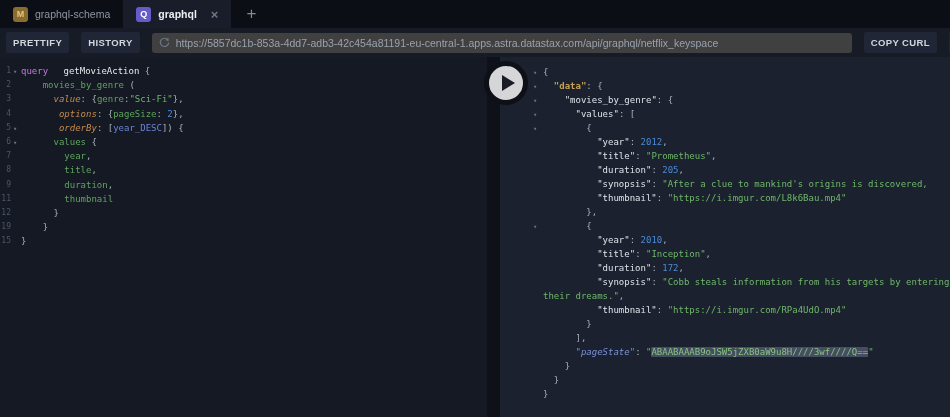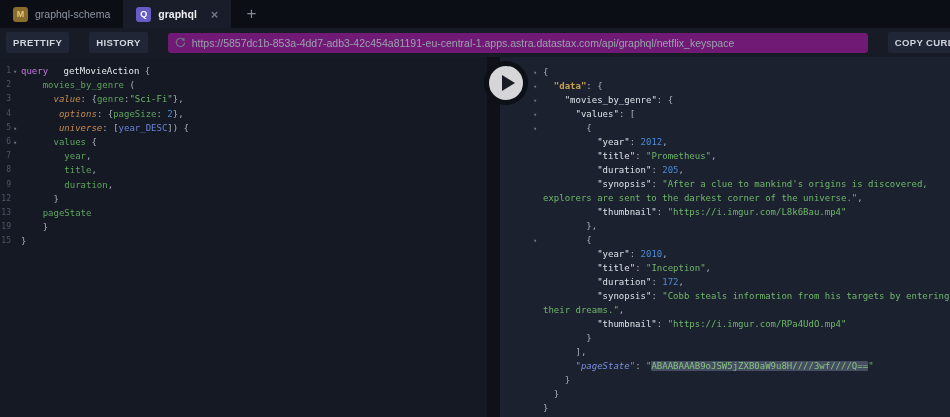--- a/index.html
+++ b/index.html
@@ -8,23 +8,23 @@
 
   
   .tabbar { height:28px; display:flex; align-items:stretch; background:#0b0e14; }
   .tab { display:flex; align-items:center; gap:7px; padding:0 13px; font-size:10.5px; color:#8e96a3; cursor:pointer; }
   .tab.active { background:#181d29; color:#edeff3; font-weight:700; }
   .tab-icon { width:15px; height:15px; border-radius:3px; display:flex; align-items:center; justify-content:center; font-size:9px; font-weight:700; flex:none; }
   .tab-close { color:#6f7787; font-size:13px; margin-left:7px; line-height:1; }
   .tab-add { display:flex; align-items:center; padding:0 15px; color:#828a98; font-size:17px; font-weight:400; cursor:pointer; }
 
   
-  .toolbar { height:29px; background:#161b26; display:flex; align-items:center; padding:0 6px; gap:20px; }
+  .toolbar { height:29px; background:#161b26; display:flex; align-items:center; padding:0 6px; gap:12px; }
   .tbtn { background:#202636; color:#d2d6dd; font-size:9.5px; font-weight:700; letter-spacing:.4px; padding:5px 7px; border-radius:2px; border:none; font-family:inherit; white-space:nowrap; cursor:pointer; flex:none; }
-  .urlbar { flex:none; width:700px; height:20px; background:#701a75; border-radius:3px; display:flex; align-items:center; padding:0 7px; gap:6px; overflow:hidden; }
+  .urlbar { flex:none; width:700px; height:20px; background:#404040; border-radius:3px; display:flex; align-items:center; padding:0 7px; gap:6px; overflow:hidden; }
   .url-text { font-size:10.5px; color:#9aa1ad; white-space:nowrap; overflow:hidden; }
 
   
   main { display:flex; height:360px; position:relative; }
   .editor { width:487px; background:#141923; padding-top:7px; overflow:hidden; }
   .divider { width:13px; background:#0e1118; flex:none; }
   .results { flex:1; background:#1b212e; padding-top:8px; overflow:hidden; }
 
   .cm-line { height:14.2px; line-height:14.2px; font-family:"DejaVu Sans Mono", monospace; font-size:9px; white-space:pre; position:relative; }
   .editor .cm-line { padding-left:21px; }
@@ -87,42 +87,41 @@
   <button class="tbtn">COPY CURL</button>
   <button class="tbtn">SHARE PLAYGROUND</button>
 </div>
 
 <main>
   <section class="editor" id="query-editor">
       <div class="cm-line"><span class="ln">1</span><span class="fold">▾</span><span><span class="tk-kw">query</span><span class="tk-plain"> </span><span class="tk-name">getMovieAction</span><span class="tk-punc"> {</span></span></div>
       <div class="cm-line"><span class="ln">2</span><span>    <span class="tk-field">movies_by_genre</span><span class="tk-punc"> (</span></span></div>
       <div class="cm-line"><span class="ln">3</span><span>      <span class="tk-arg">value</span><span class="tk-punc">: {</span><span class="tk-field">genre</span><span class="tk-punc">:</span><span class="tk-str">"Sci-Fi"</span><span class="tk-punc">},</span></span></div>
       <div class="cm-line"><span class="ln">4</span><span>       <span class="tk-arg">options</span><span class="tk-punc">: {</span><span class="tk-field">pageSize</span><span class="tk-punc">: </span><span class="tk-num">2</span><span class="tk-punc">},</span></span></div>
-      <div class="cm-line"><span class="ln">5</span><span class="fold">▾</span><span>       <span class="tk-arg">universe</span><span class="tk-punc">: [</span><span class="tk-enum">year_DESC</span><span class="tk-punc">]) {</span></span></div>
+      <div class="cm-line"><span class="ln">5</span><span class="fold">▾</span><span>       <span class="tk-arg">orderBy</span><span class="tk-punc">: [</span><span class="tk-enum">year_DESC</span><span class="tk-punc">]) {</span></span></div>
       <div class="cm-line"><span class="ln">6</span><span class="fold">▾</span><span>      <span class="tk-field">values</span><span class="tk-punc"> {</span></span></div>
       <div class="cm-line"><span class="ln">7</span><span>        <span class="tk-field">year</span><span class="tk-punc">,</span></span></div>
       <div class="cm-line"><span class="ln">8</span><span>        <span class="tk-field">title</span><span class="tk-punc">,</span></span></div>
       <div class="cm-line"><span class="ln">9</span><span>        <span class="tk-field">duration</span><span class="tk-punc">,</span></span></div>
+      <div class="cm-line"><span class="ln">11</span><span>        <span class="tk-field">thumbnail</span></span></div>
       <div class="cm-line"><span class="ln">12</span><span>      <span class="tk-punc">}</span></span></div>
-      <div class="cm-line"><span class="ln">13</span><span>    <span class="tk-field">pageState</span></span></div>
       <div class="cm-line"><span class="ln">19</span><span>    <span class="tk-punc">}</span></span></div>
       <div class="cm-line"><span class="ln">15</span><span><span class="tk-punc">}</span></span></div>
     </section>
   <div class="divider"></div>
   <section class="results" id="response-viewer">
       <div class="cm-line"><span class="fold">▾</span><span><span class="tk-punc">{</span></span></div>
       <div class="cm-line"><span class="fold">▾</span><span>  <span class="tk-keyroot">"data"</span><span class="tk-punc">: {</span></span></div>
       <div class="cm-line"><span class="fold">▾</span><span>    <span class="tk-key">"movies_by_genre"</span><span class="tk-punc">: {</span></span></div>
       <div class="cm-line"><span class="fold">▾</span><span>      <span class="tk-key">"values"</span><span class="tk-punc">: [</span></span></div>
       <div class="cm-line"><span class="fold">▾</span><span>        <span class="tk-punc">{</span></span></div>
       <div class="cm-line"><span>          <span class="tk-key">"year"</span><span class="tk-punc">: </span><span class="tk-num">2012</span><span class="tk-punc">,</span></span></div>
       <div class="cm-line"><span>          <span class="tk-key">"title"</span><span class="tk-punc">: </span><span class="tk-str">"Prometheus"</span><span class="tk-punc">,</span></span></div>
       <div class="cm-line"><span>          <span class="tk-key">"duration"</span><span class="tk-punc">: </span><span class="tk-num">205</span><span class="tk-punc">,</span></span></div>
       <div class="cm-line"><span>          <span class="tk-key">"synopsis"</span><span class="tk-punc">: </span><span class="tk-str">"After a clue to mankind's origins is discovered,</span></span></div>
-      <div class="cm-line"><span><span class="tk-str">explorers are sent to the darkest corner of the universe."</span><span class="tk-punc">,</span></span></div>
       <div class="cm-line"><span>          <span class="tk-key">"thumbnail"</span><span class="tk-punc">: </span><span class="tk-str">"https://i.imgur.com/L8k6Bau.mp4"</span></span></div>
       <div class="cm-line"><span>        <span class="tk-punc">},</span></span></div>
       <div class="cm-line"><span class="fold">▾</span><span>        <span class="tk-punc">{</span></span></div>
       <div class="cm-line"><span>          <span class="tk-key">"year"</span><span class="tk-punc">: </span><span class="tk-num">2010</span><span class="tk-punc">,</span></span></div>
       <div class="cm-line"><span>          <span class="tk-key">"title"</span><span class="tk-punc">: </span><span class="tk-str">"Inception"</span><span class="tk-punc">,</span></span></div>
       <div class="cm-line"><span>          <span class="tk-key">"duration"</span><span class="tk-punc">: </span><span class="tk-num">172</span><span class="tk-punc">,</span></span></div>
       <div class="cm-line"><span>          <span class="tk-key">"synopsis"</span><span class="tk-punc">: </span><span class="tk-str">"Cobb steals information from his targets by entering</span></span></div>
       <div class="cm-line"><span><span class="tk-str">their dreams."</span><span class="tk-punc">,</span></span></div>
       <div class="cm-line"><span>          <span class="tk-key">"thumbnail"</span><span class="tk-punc">: </span><span class="tk-str">"https://i.imgur.com/RPa4UdO.mp4"</span></span></div>
       <div class="cm-line"><span>        <span class="tk-punc">}</span></span></div>

